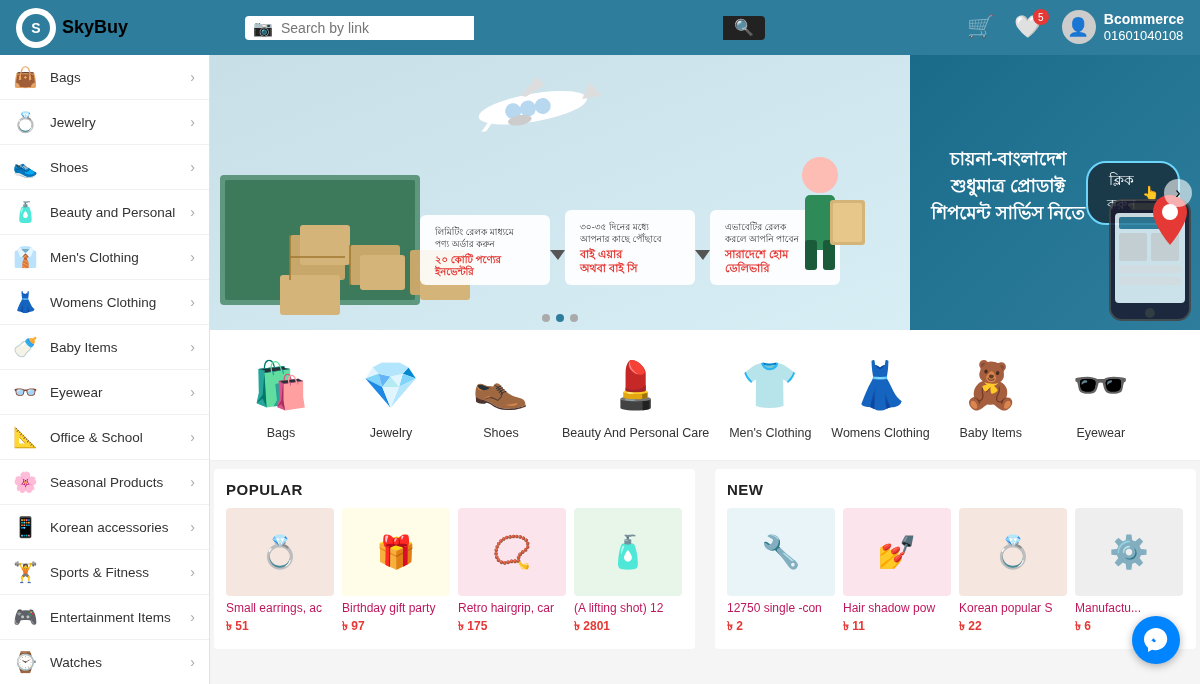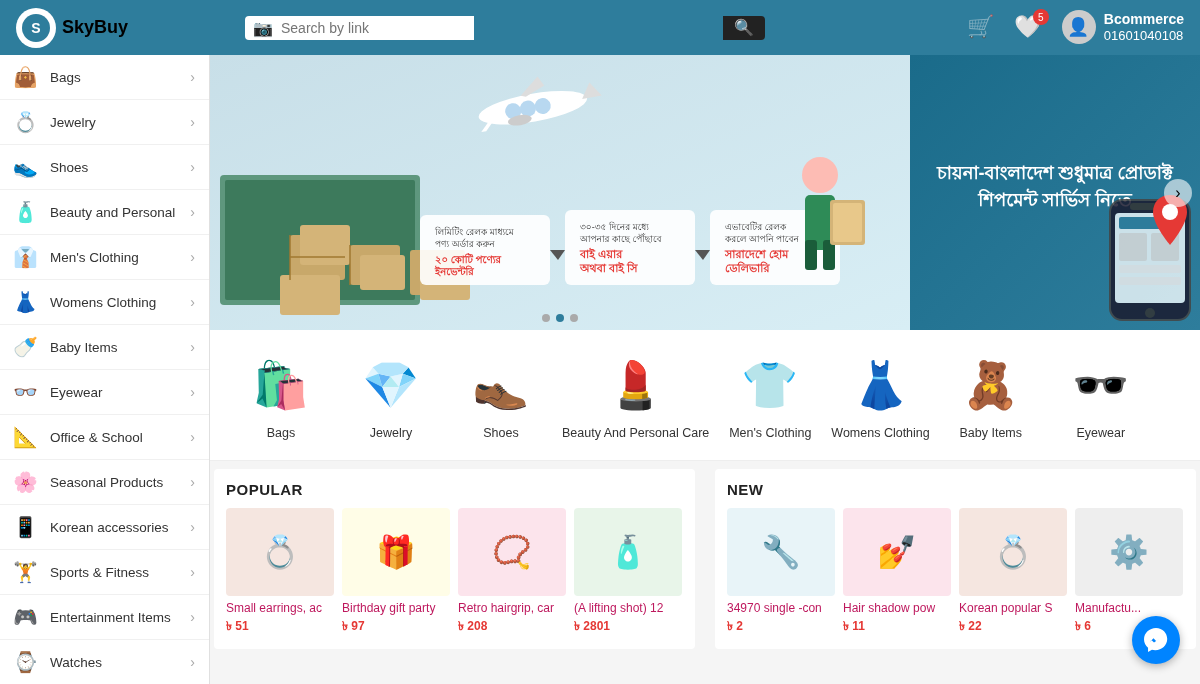--- a/index.html
+++ b/index.html
@@ -547,20 +547,24 @@
           <div class="dot active"></div>
           <div class="dot"></div>
         </div>
       </div>
 
       <div class="banner-right">
         <div class="banner-right-text">
           <div>চায়না-বাংলাদেশ শুধুমাত্র প্রোডাক্ট</div>
           <div>শিপমেন্ট সার্ভিস নিতে</div>
         </div>
+        <button class="banner-btn">
+          <span>ক্লিক করুন</span>
+          <span>👆</span>
+        </button>
 
         <svg width="90" height="130" viewBox="0 0 90 130" style="position:absolute;bottom:5px;right:5px;opacity:0.85">
           <rect x="5" y="5" width="80" height="120" rx="12" fill="#1a1a2e" stroke="#444" stroke-width="2"></rect>
           <rect x="10" y="18" width="70" height="90" rx="4" fill="#e8f4f8"></rect>
           <rect x="25" y="8" width="40" height="7" rx="3" fill="#333"></rect>
           <circle cx="45" cy="118" r="5" fill="#333"></circle>
 
           <rect x="14" y="22" width="62" height="12" rx="2" fill="#2e7d9c"></rect>
           <rect x="14" y="38" width="28" height="28" rx="2" fill="#ddd"></rect>
           <rect x="46" y="38" width="28" height="28" rx="2" fill="#ddd"></rect>
@@ -624,36 +628,36 @@
     <div class="product-price">৳ 51</div>
   </div>
             <div class="product-card">
     <div class="product-img" style="background:#fffde7;font-size:32px;">🎁</div>
     <div class="product-name">Birthday gift party</div>
     <div class="product-price">৳ 97</div>
   </div>
             <div class="product-card">
     <div class="product-img" style="background:#fce4ec;font-size:32px;">📿</div>
     <div class="product-name">Retro hairgrip, car</div>
-    <div class="product-price">৳ 208</div>
+    <div class="product-price">৳ 175</div>
   </div>
             <div class="product-card">
     <div class="product-img" style="background:#e8f5e9;font-size:32px;">🧴</div>
     <div class="product-name">(A lifting shot)  12</div>
     <div class="product-price">৳ 2801</div>
   </div>
           </div>
       </div>
 
       <div class="section-block">
         <div class="section-title">NEW</div>
         <div class="products-row" id="new-products">
             <div class="product-card">
     <div class="product-img" style="background:#e8f4f8;font-size:32px;">🔧</div>
-    <div class="product-name">34970 single -con</div>
+    <div class="product-name">12750 single -con</div>
     <div class="product-price">৳ 2</div>
   </div>
             <div class="product-card">
     <div class="product-img" style="background:#fce4ec;font-size:32px;">💅</div>
     <div class="product-name">Hair shadow pow</div>
     <div class="product-price">৳ 11</div>
   </div>
             <div class="product-card">
     <div class="product-img" style="background:#f5e6e0;font-size:32px;">💍</div>
     <div class="product-name">Korean popular S</div>

